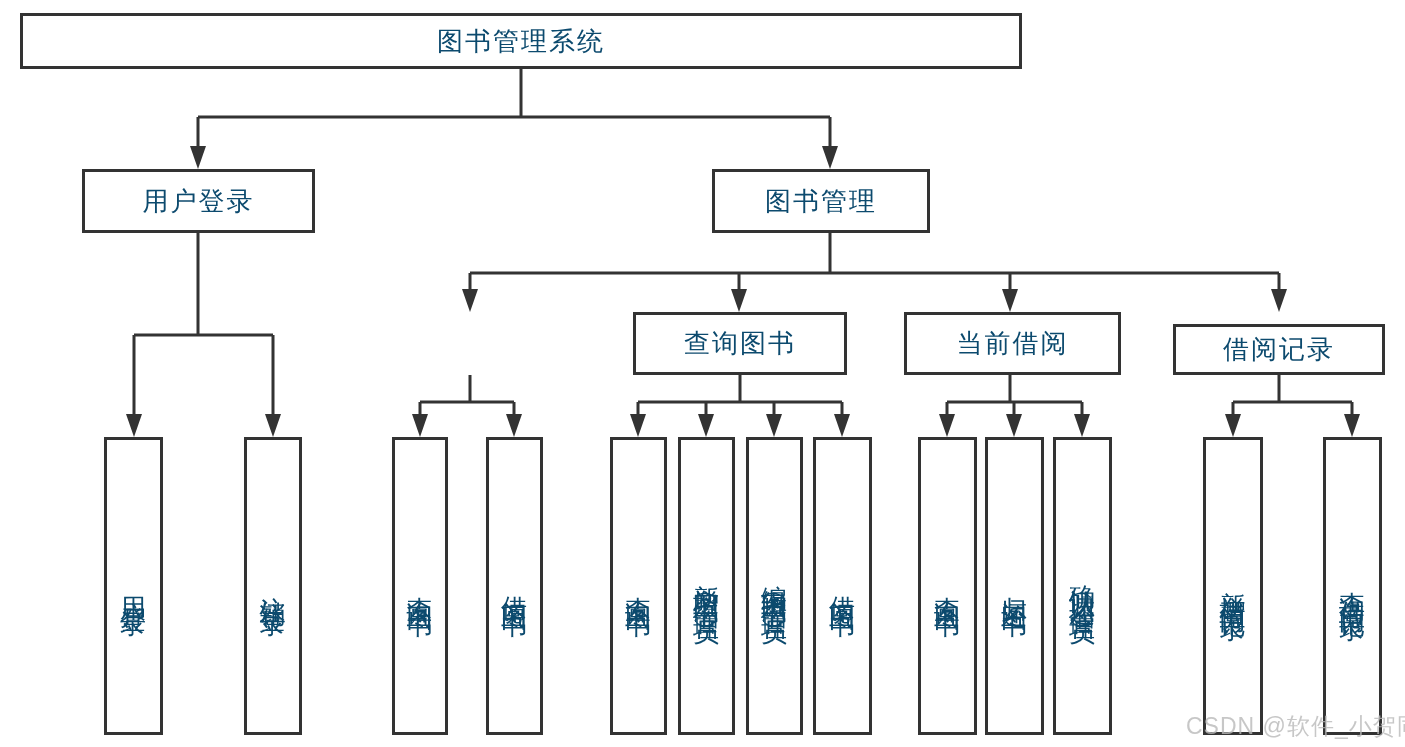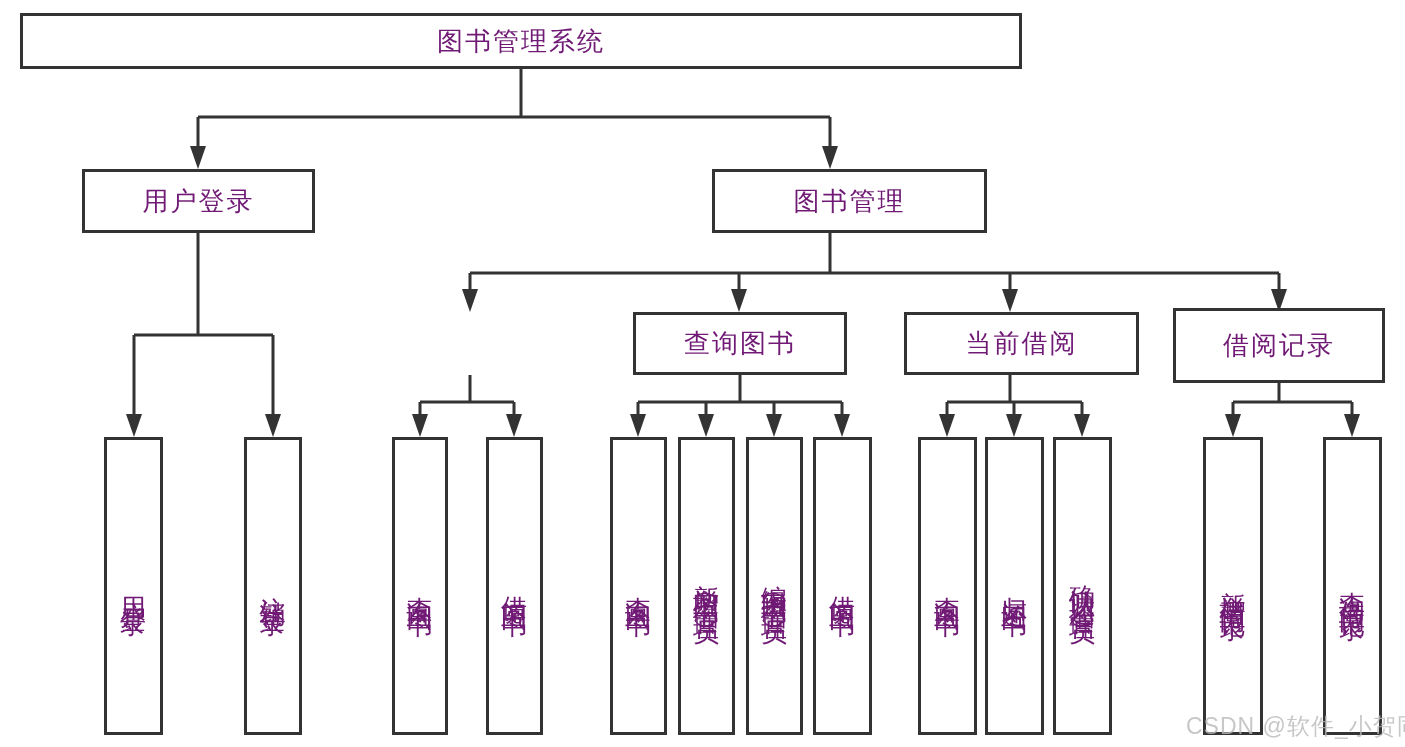--- a/index.html
+++ b/index.html
@@ -17,21 +17,21 @@
     width: 1405px; height: 747px;
   }
   .node {
     position: absolute;
     box-sizing: border-box;
     border: 3px solid #333333;
     background: #ffffff;
     display: flex;
     align-items: center;
     justify-content: center;
-    color: #701a75;
+    color: #0c4a6e;
     text-align: center;
   }
   .node.h {
     font-size: 26px;
     letter-spacing: 2px;
   }
   .node.v {
     font-size: 26px;
     writing-mode: vertical-rl;
     text-orientation: mixed;
@@ -94,25 +94,25 @@
       <polygon points="1006,414 1022,414 1014,437"></polygon>
       <polygon points="1074,414 1090,414 1082,437"></polygon>
       <polygon points="1225,414 1241,414 1233,437"></polygon>
       <polygon points="1344,414 1360,414 1352,437"></polygon>
     </g>
   </svg>
 
   <div class="node h" style="left:20px; top:13px; width:1002px; height:56px">图书管理系统</div>
 
   <div class="node h" style="left:82px; top:169px; width:233px; height:64px">用户登录</div>
-  <div class="node h" style="left:712px; top:169px; width:275px; height:64px">图书管理</div>
+  <div class="node h" style="left:712px; top:169px; width:218px; height:64px">图书管理</div>
 
   <div class="node h" style="left:633px; top:312px; width:214px; height:63px">查询图书</div>
-  <div class="node h" style="left:904px; top:312px; width:235px; height:63px">当前借阅</div>
-  <div class="node h" style="left:1173px; top:308px; width:212px; height:75px">借阅记录</div>
+  <div class="node h" style="left:904px; top:312px; width:217px; height:63px">当前借阅</div>
+  <div class="node h" style="left:1173px; top:324px; width:212px; height:51px">借阅记录</div>
 
   <div class="node v" style="left:104px; top:437px; width:59px; height:298px">用户登录</div>
   <div class="node v" style="left:244px; top:437px; width:58px; height:298px">注销登录</div>
 
   <div class="node v" style="left:392px; top:437px; width:56px; height:298px">查询图书</div>
   <div class="node v" style="left:486px; top:437px; width:57px; height:298px">借阅图书</div>
 
   <div class="node v" style="left:610px; top:437px; width:57px; height:298px">查询图书</div>
   <div class="node v" style="left:678px; top:437px; width:57px; height:298px">新增图书（管理员）</div>
   <div class="node v" style="left:746px; top:437px; width:57px; height:298px">编辑图书（管理员）</div>

